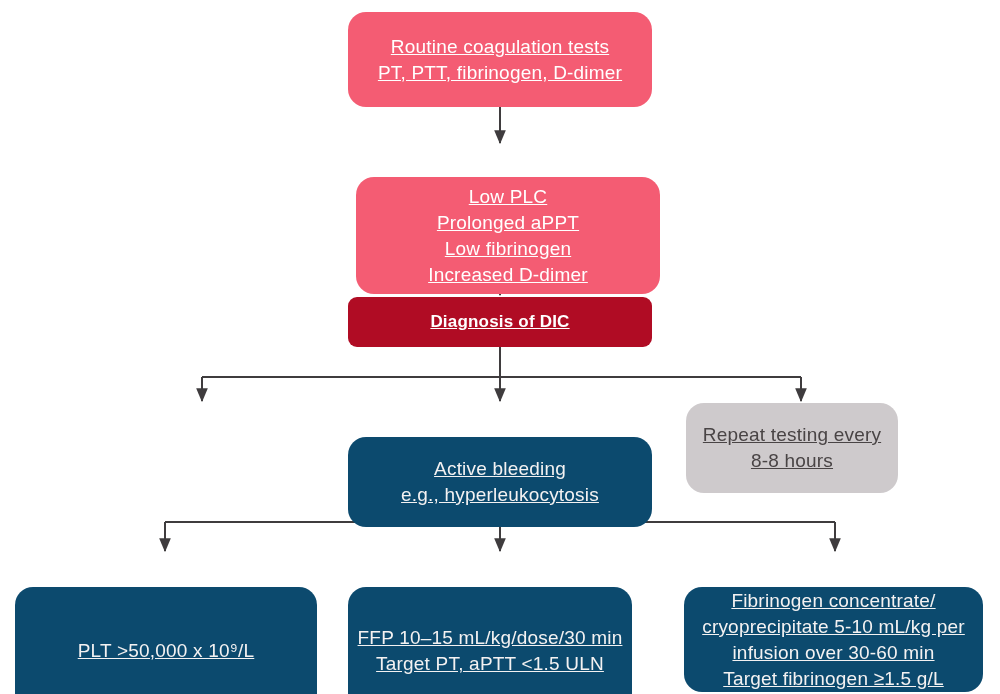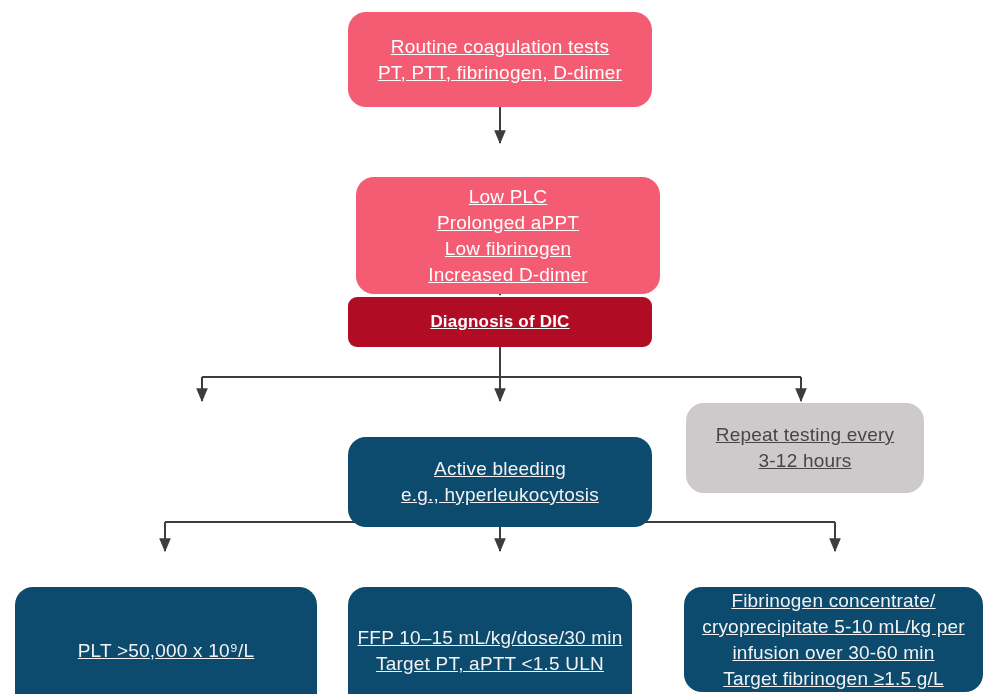--- a/index.html
+++ b/index.html
@@ -31,21 +31,21 @@
   .pink   { background: #F45C73; color: #ffffff; }
   .red    { background: #B00C24; color: #ffffff; border-radius: 9px; font-weight: bold; font-size: 17px; }
   .dark   { background: #0c4a6e; color: #F4F2F2; margin-top: 34px; }
   .light  { background: #CECACC; color: #494445; }
 
   #box-routine    { left: 348px; top:  12px; width: 304px; height:  95px; }
   #box-findings   { left: 356px; top: 145px; width: 304px; height: 117px; margin-top: 32px; }
   #box-diagnosis  { left: 348px; top: 297px; width: 304px; height:  50px; }
   #box-chemo      { left:  88px; top: 403px; width: 228px; height:  90px; }
   #box-bleeding   { left: 348px; top: 403px; width: 304px; height:  90px; }
-  #box-repeat     { left: 686px; top: 403px; width: 238px; height:  90px; }
+  #box-repeat     { left: 686px; top: 403px; width: 212px; height:  90px; }
   #box-platelet   { left:  15px; top: 553px; width: 302px; height: 127px; }
   #box-ffp        { left: 348px; top: 553px; width: 284px; height: 127px; }
   #box-fibrinogen { left: 684px; top: 553px; width: 299px; height: 105px; }
 
   .connectors {
     position: absolute;
     left: 0; top: 0;
     width: 1000px;
     height: 694px;
     pointer-events: none;
@@ -102,21 +102,21 @@
   </div>
 
 
   <div id="box-bleeding" class="box dark">
     <div>Active bleeding</div>
     <div>e.g., hyperleukocytosis</div>
   </div>
 
   <div id="box-repeat" class="box light">
     <div>Repeat testing every</div>
-    <div>3-12 hours</div>
+    <div>8-8 hours</div>
   </div>
 
   <div id="box-platelet" class="box dark">
     <div>PLT &gt;50,000 x 10⁹/L</div>
   </div>
 
   <div id="box-ffp" class="box dark">
     <div>FFP 10–15 mL/kg/dose/30 min</div>
     <div>Target PT, aPTT &lt;1.5 ULN</div>
   </div>

